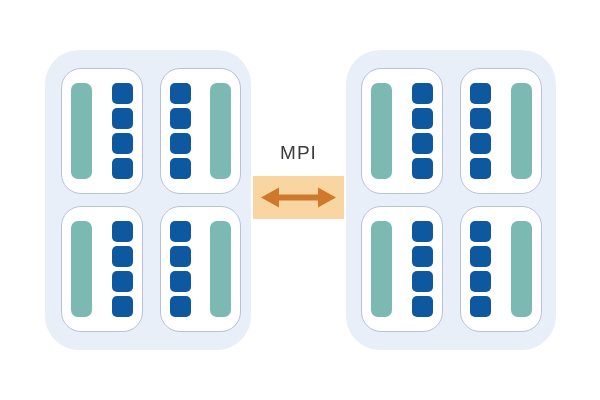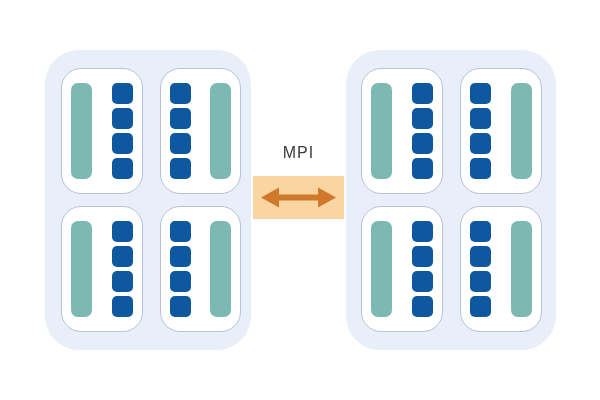--- a/index.html
+++ b/index.html
@@ -66,21 +66,21 @@
     height: 21px;
     border-radius: 5px;
     background: var(--blue-core, #0E589F);
   }
   .mpi-label {
     position: absolute;
     left: 251px;
     top: 139px;
     width: 95px;
     text-align: center;
-    font-size: 16px;
+    font-size: 19px;
     line-height: 28px;
     font-weight: 300;
     letter-spacing: 1px;
     color: var(--label-color, #3B3B3B);
   }
   .mpi-box {
     position: absolute;
     left: 253px;
     top: 176px;
     width: 91px;

